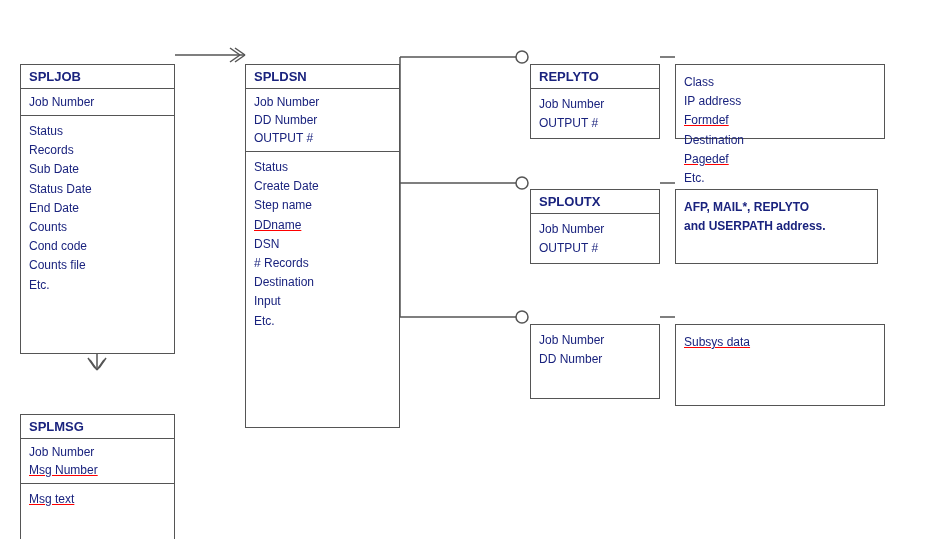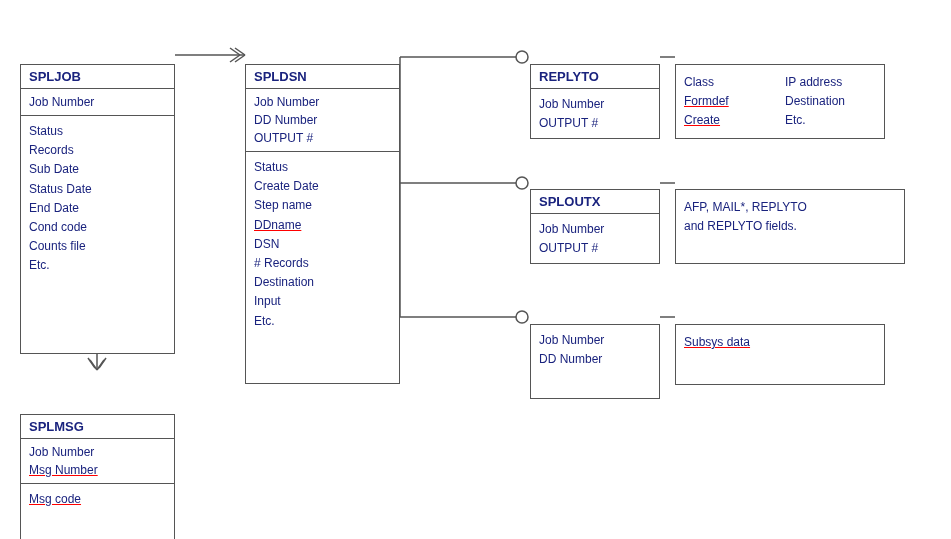--- a/index.html
+++ b/index.html
@@ -96,27 +96,28 @@
 
   <div class="box" style="left:20px; top:20px; width:155px; height:290px;">
     <div class="box-header">SPLJOB</div>
     <div class="box-subheader">Job Number</div>
     <div class="box-body">
       <div>Status</div>
       <div>Records</div>
       <div>Sub Date</div>
       <div>Status Date</div>
       <div>End Date</div>
+      <div>Counts</div>
       <div>Cond code</div>
       <div>Counts file</div>
       <div>Etc.</div>
     </div>
   </div>
 
-  <div class="box" style="left:245px; top:20px; width:155px; height:320px;">
+  <div class="box" style="left:245px; top:20px; width:155px; height:364px;">
     <div class="box-header">SPLDSN</div>
     <div class="box-subheader" style="line-height:1.5">
       <div>Job Number</div>
       <div>DD Number</div>
       <div>OUTPUT #</div>
     </div>
     <div class="box-body">
       <div>Status</div>
       <div>Create Date</div>
       <div>Step name</div>
@@ -131,62 +132,62 @@
 
   <div class="box" style="left:530px; top:20px; width:130px; height:75px;">
     <div class="box-header">REPLYTO</div>
     <div class="box-body">
       <div>Job Number</div>
       <div>OUTPUT #</div>
     </div>
   </div>
 
   <div class="box" style="left:675px; top:20px; width:210px; height:75px;">
-    <div class="box-body" style="display:grid;grid-template-columns:1fr 1fr;gap:0 10px;padding:8px;">
+    <div class="box-body" style="display:grid;grid-template-columns:1fr;gap:0 10px;padding:8px;">
       <div>Class</div>
       <div>IP address</div>
       <div style="text-decoration:underline;text-decoration-color:red;">Formdef</div>
       <div>Destination</div>
-      <div style="text-decoration:underline;text-decoration-color:red;">Create</div>
+      <div style="text-decoration:underline;text-decoration-color:red;">Pagedef</div>
       <div>Etc.</div>
     </div>
   </div>
 
   <div class="box" style="left:530px; top:145px; width:130px; height:75px;">
     <div class="box-header">SPLOUTX</div>
     <div class="box-body">
       <div>Job Number</div>
       <div>OUTPUT #</div>
     </div>
   </div>
 
-  <div class="box" style="left:675px; top:145px; width:230px; height:75px;">
+  <div class="box" style="left:675px; top:145px; width:203px; height:75px;font-weight:bold;">
     <div class="box-body" style="padding:8px;">
       <div>AFP, MAIL*, REPLYTO</div>
-      <div>and REPLYTO fields.</div>
+      <div>and USERPATH address.</div>
     </div>
   </div>
 
   <div class="box" style="left:530px; top:280px; width:130px; height:75px;">
     <div class="box-body">
       <div>Job Number</div>
       <div>DD Number</div>
     </div>
   </div>
 
-  <div class="box" style="left:675px; top:280px; width:210px; height:61px;">
+  <div class="box" style="left:675px; top:280px; width:210px; height:82px;">
     <div class="box-body" style="padding:8px;">
       <div style="text-decoration:underline;text-decoration-color:red;">Subsys data</div>
     </div>
   </div>
 
   <div class="box" style="left:20px; top:370px; width:155px; height:152px;">
     <div class="box-header">SPLMSG</div>
     <div class="box-subheader">
       <div>Job Number</div>
       <div style="text-decoration:underline;text-decoration-color:red;">Msg Number</div>
     </div>
     <div class="box-body">
-      <div style="text-decoration:underline;text-decoration-color:red;">Msg code</div>
+      <div style="text-decoration:underline;text-decoration-color:red;">Msg text</div>
     </div>
   </div>
 
 </div>
 
 </body></html>

